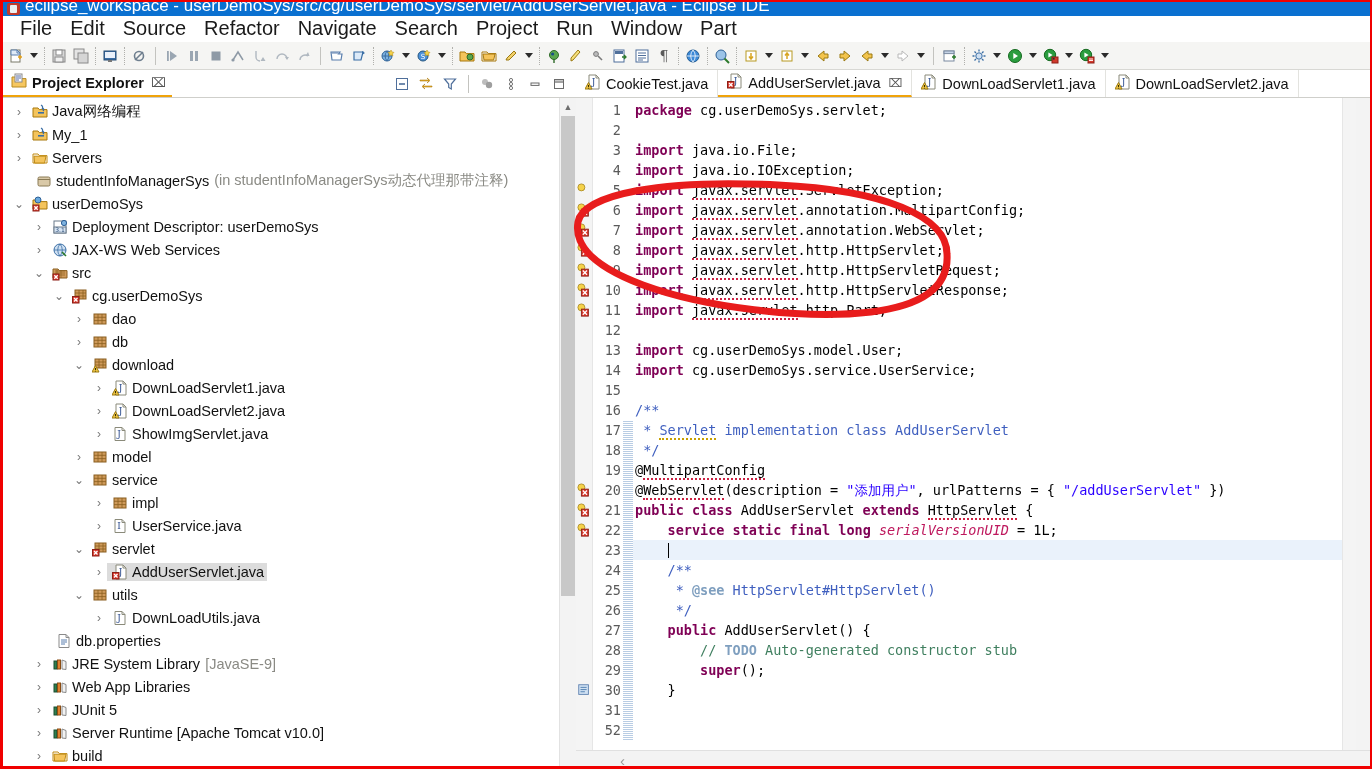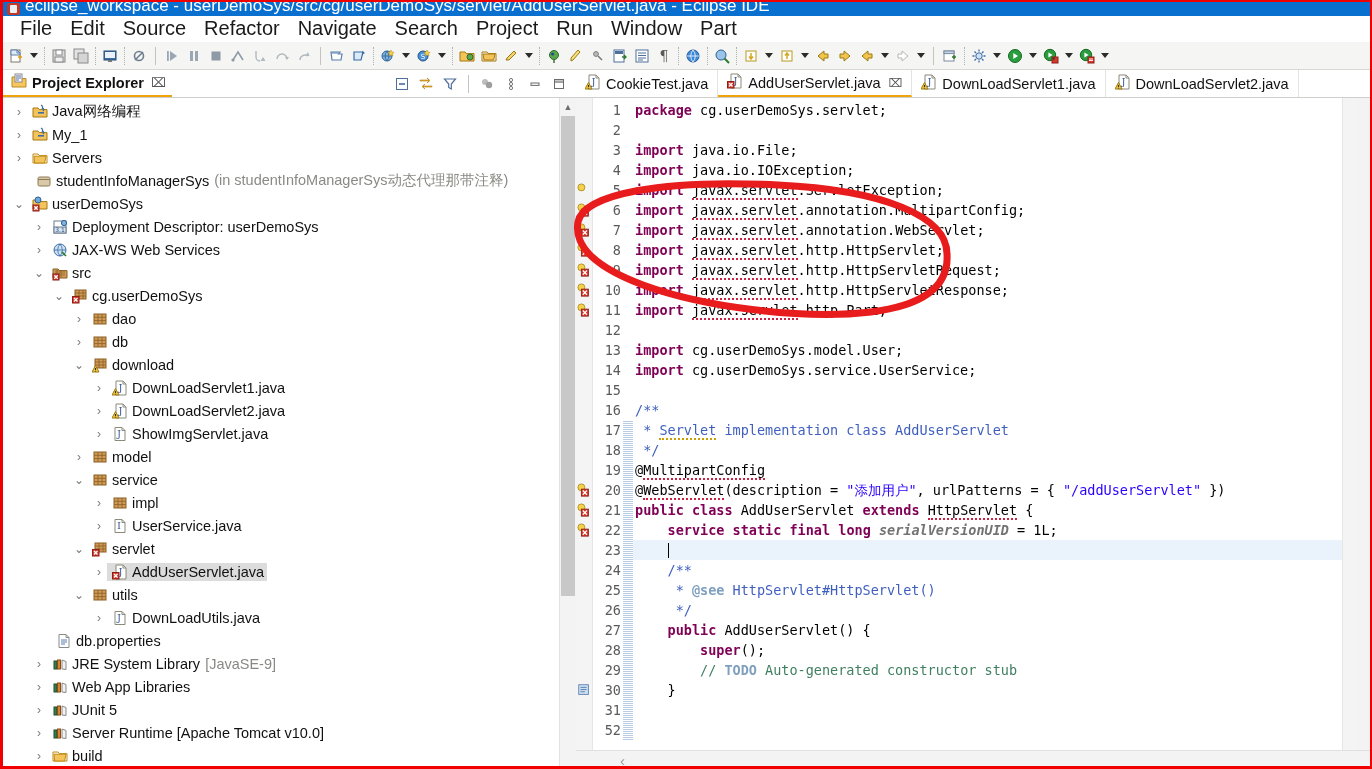--- a/index.html
+++ b/index.html
@@ -284,21 +284,21 @@
     padding-left: 2px;
   }
   .cline.cur { background: #eaf2fb; }
 
   .kw { color: #7f0055; font-weight: bold; }
   .str { color: #2a00ff; }
   .cmt { color: #3f7f5f; }
   .jdoc { color: #3f5fbf; }
   .jdoctag { color: #7f9fbf; font-weight: bold; }
   .todo { color: #7f9fbf; font-weight: bold; }
-  .fld { color: #737373; font-style: italic; font-weight: bold; }
+  .fld { color: #be185d; font-style: italic; font-weight: normal; }
   .err { border-bottom: 2px dotted #cc2244; }
   .warn { border-bottom: 2px dotted #c8a000; }
 
   .caretbar {
     display: inline-block;
     width: 1px; height: 15px;
     background: #000;
     vertical-align: -3px;
   }
 
@@ -1304,22 +1304,22 @@
             <div class="cline"><span class="jdoc"> */</span></div>
             <div class="cline">@<span class="err">MultipartConfig</span></div>
             <div class="cline">@<span class="err">WebServlet</span>(description = <span class="str">"添加用户"</span>, urlPatterns = { <span class="str">"/addUserServlet"</span> })</div>
             <div class="cline"><span class="kw">public</span> <span class="kw">class</span> AddUserServlet <span class="kw">extends</span> <span class="err">HttpServlet</span> {</div>
             <div class="cline">    <span class="kw">service</span> <span class="kw">static</span> <span class="kw">final</span> <span class="kw">long</span> <span class="fld">serialVersionUID</span> = 1L;</div>
             <div class="cline cur">    <span class="caretbar"></span></div>
             <div class="cline">    <span class="jdoc">/**</span></div>
             <div class="cline">    <span class="jdoc"> * <span class="jdoctag">@see</span> HttpServlet#HttpServlet()</span></div>
             <div class="cline">    <span class="jdoc"> */</span></div>
             <div class="cline">    <span class="kw">public</span> AddUserServlet() {</div>
+            <div class="cline">        <span class="cmt">// <span class="todo">TODO</span> Auto-generated constructor stub</span></div>
             <div class="cline">        <span class="kw">super</span>();</div>
-            <div class="cline">        <span class="cmt">// <span class="todo">TODO</span> Auto-generated constructor stub</span></div>
             <div class="cline">    }</div>
             <div class="cline"></div>
           </div>
         <div class="overviewruler"></div>
         <div class="edvscroll"></div>
       </div>
 
       <div class="hscrollbar">
         <span style="font-size:15px;color:#9a9a9a;">‹</span>
       </div>

